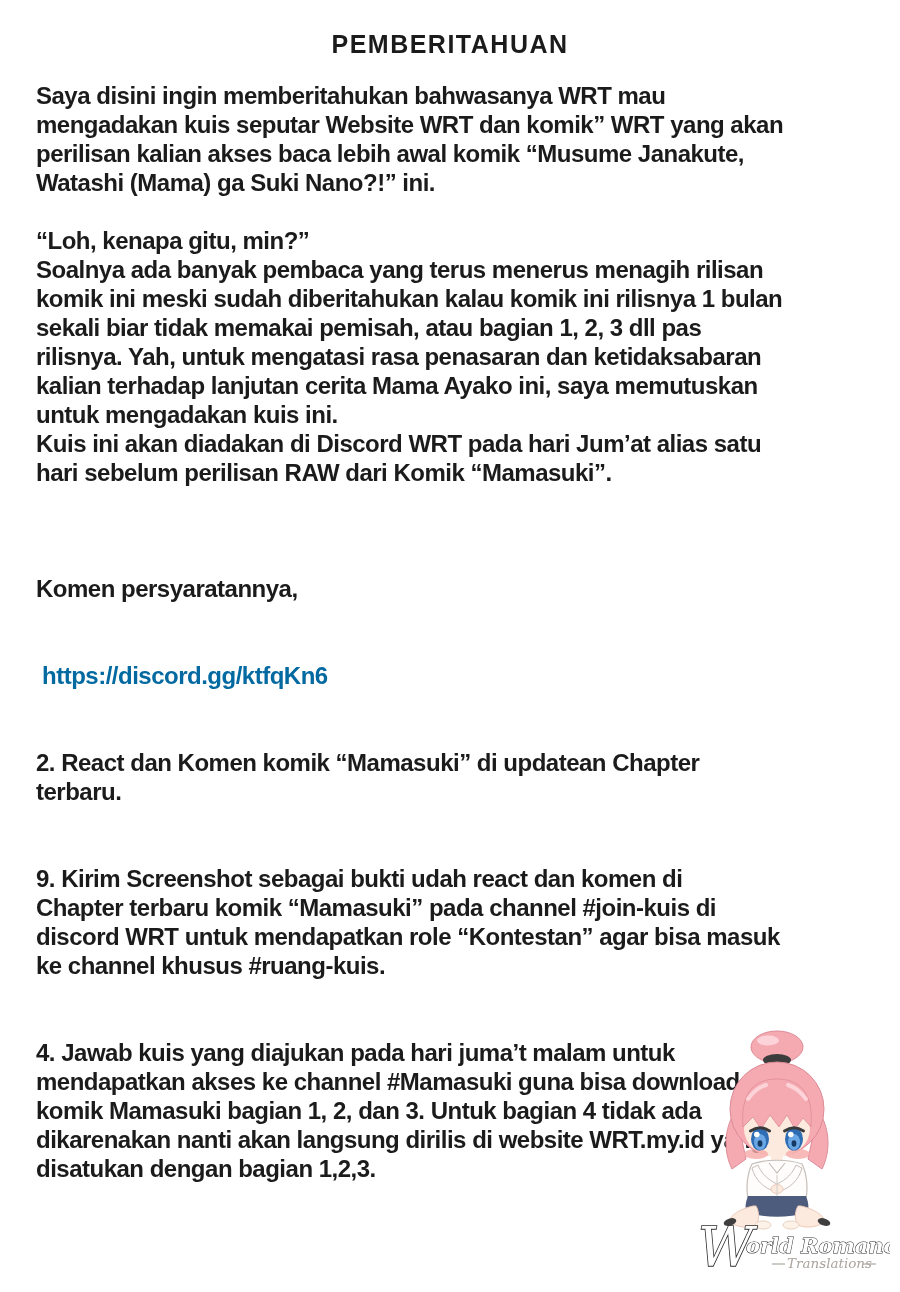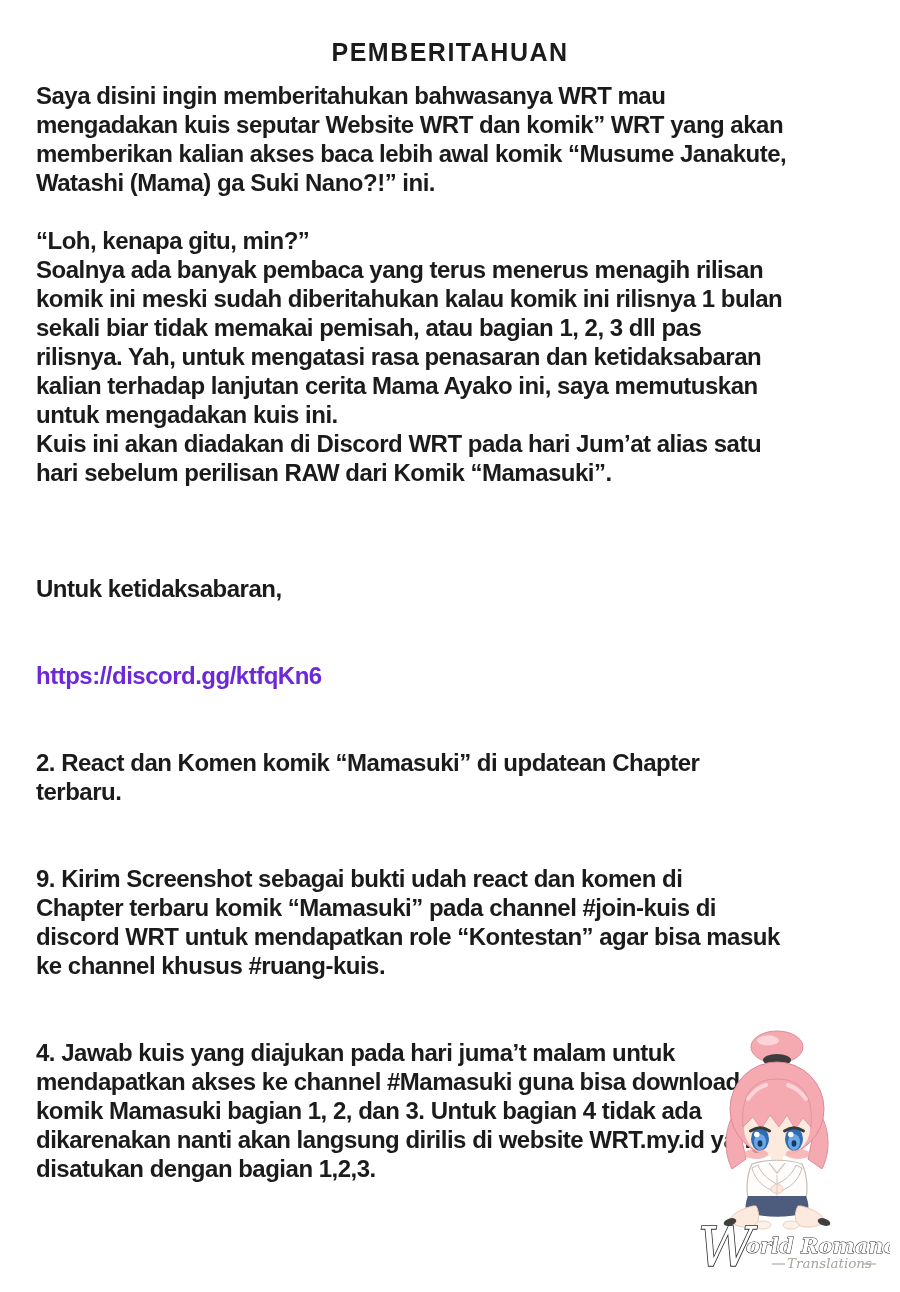--- a/index.html
+++ b/index.html
@@ -7,21 +7,21 @@
     position: relative;
     width: 900px;
     height: 1292px;
     margin: 0 auto;
     background: #ffffff;
     font-family: "Liberation Sans", sans-serif;
     color: #1b1b1b;
     overflow: hidden;
   }
   .title {
-    margin: 16px;
+    margin: 8px;
     padding-top: 22px;
     text-align: center;
     font-size: 25px;
     font-weight: bold;
     letter-spacing: 1.5px;
     white-space: pre;
   }
   .content {
     position: absolute;
     left: 36px;
@@ -30,52 +30,52 @@
     font-size: 24px;
     line-height: 29px;
     font-weight: bold;
     letter-spacing: -0.5px;
   }
   .para {
     white-space: pre;
     margin: 0 0 29px 0;
   }
   .req-line { white-space: pre; }
-  .link-line { color: #6d28d9; text-decoration: none; cursor: pointer; }
+  .link-line { color: #0369a1; text-decoration: none; cursor: pointer; margin-left: 6px; }
   .mascot-wrap {
     position: absolute;
     left: 690px;
     top: 1025px;
     width: 200px;
     height: 250px;
   }
 </style>
 </head>
 <body>
 
 <div class="page">
 
   <h1 class="title">PEMBERITAHUAN</h1>
 
   <div class="content">
     <div class="para">Saya disini ingin memberitahukan bahwasanya WRT mau
 mengadakan kuis seputar Website WRT dan komik” WRT yang akan
-memberikan kalian akses baca lebih awal komik “Musume Janakute,
+perilisan kalian akses baca lebih awal komik “Musume Janakute,
 Watashi (Mama) ga Suki Nano?!” ini.</div>
     <div class="para">“Loh, kenapa gitu, min?”
 Soalnya ada banyak pembaca yang terus menerus menagih rilisan
 komik ini meski sudah diberitahukan kalau komik ini rilisnya 1 bulan
 sekali biar tidak memakai pemisah, atau bagian 1, 2, 3 dll pas
 rilisnya. Yah, untuk mengatasi rasa penasaran dan ketidaksabaran
 kalian terhadap lanjutan cerita Mama Ayako ini, saya memutuskan
 untuk mengadakan kuis ini.
 Kuis ini akan diadakan di Discord WRT pada hari Jum’at alias satu
 hari sebelum perilisan RAW dari Komik “Mamasuki”.</div>
     <div class="para">
-      <div class="req-line">Untuk ketidaksabaran,</div>
+      <div class="req-line">Komen persyaratannya,</div>
       <div class="req-line link-line">https://discord.gg/ktfqKn6</div>
       <div class="req-line">2. React dan Komen komik “Mamasuki” di updatean Chapter
 terbaru.</div>
       <div class="req-line">9. Kirim Screenshot sebagai bukti udah react dan komen di
 Chapter terbaru komik “Mamasuki” pada channel #join-kuis di
 discord WRT untuk mendapatkan role “Kontestan” agar bisa masuk
 ke channel khusus #ruang-kuis.</div>
       <div class="req-line">4. Jawab kuis yang diajukan pada hari juma’t malam untuk
 mendapatkan akses ke channel #Mamasuki guna bisa download
 komik Mamasuki bagian 1, 2, dan 3. Untuk bagian 4 tidak ada

